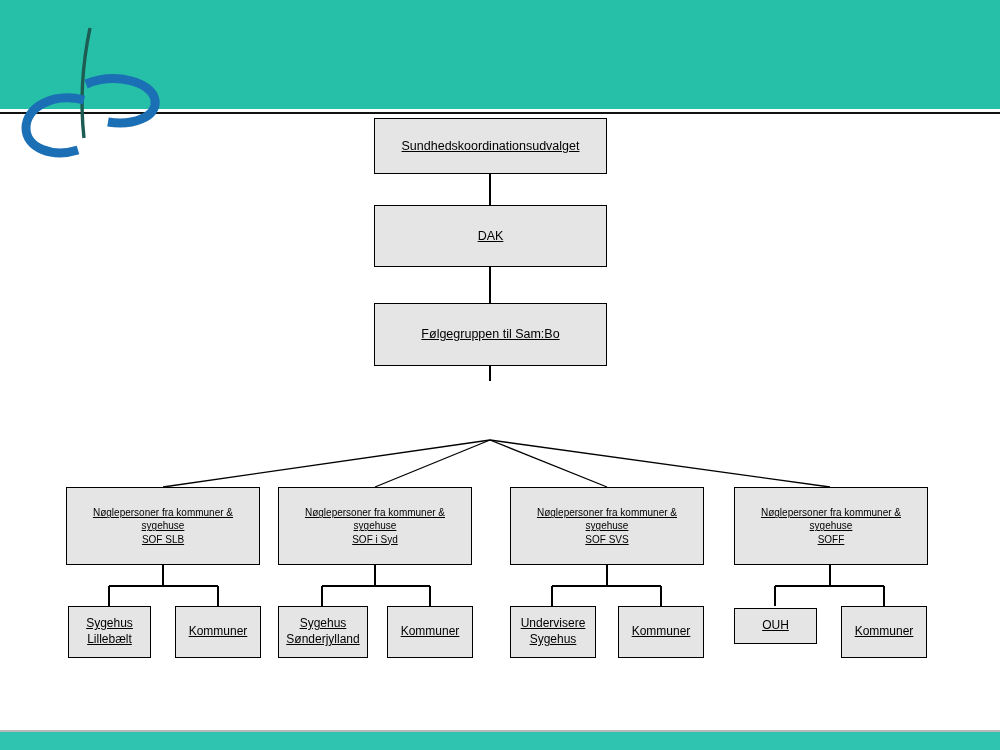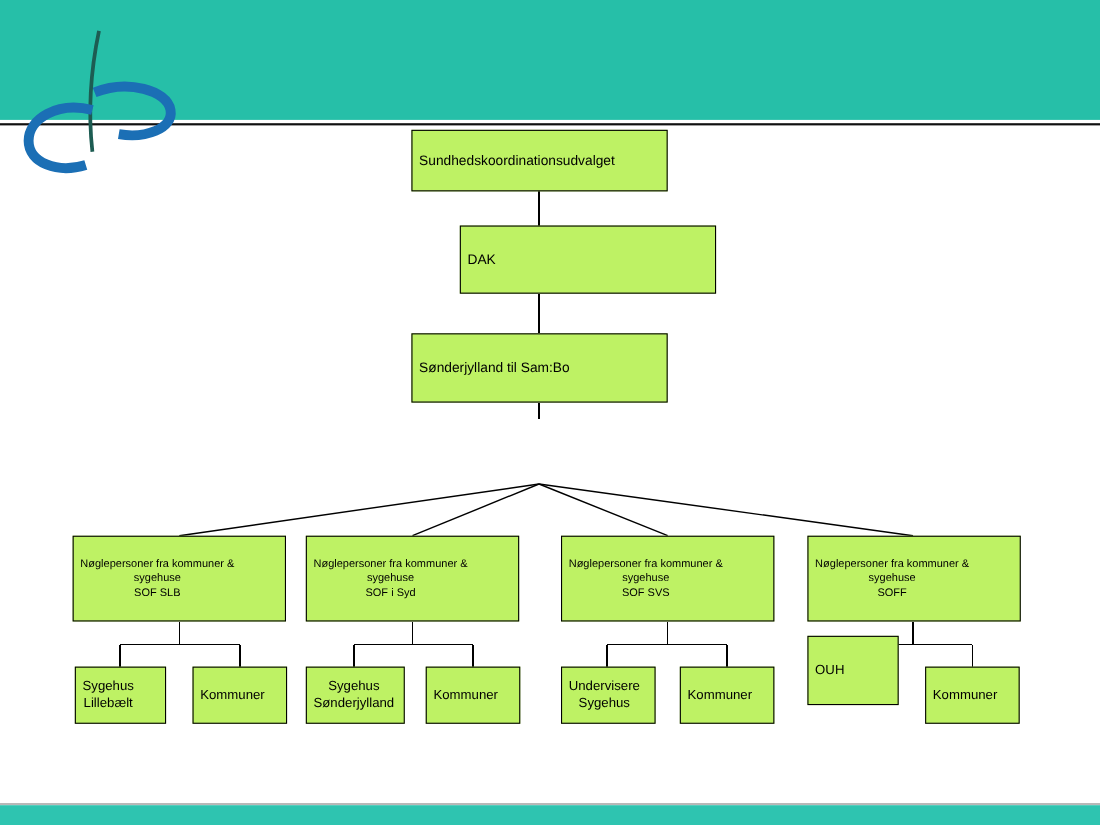--- a/index.html
+++ b/index.html
@@ -66,35 +66,36 @@
     top: 0;
     width: 1000px;
     height: 750px;
     pointer-events: none;
   }
   
   .node {
     position: absolute;
     box-sizing: border-box;
     border: 1.4px solid #000000;
-    background: #bef264;
+    background: #e5e5e5;
     display: flex;
     align-items: center;
-    justify-content: flex-start;
+    justify-content: center;
     text-align: center;
     color: #000000;
     line-height: 1.32;
+    text-decoration: underline;
   }
   .node .node-label {
     display: block;
     white-space: pre-line;
     padding: 0 6px;
   }
   .lvl1 { font-size: 12.5px; }
-  .lvl2 { font-size: 12.5px; margin-left: 44px; }
+  .lvl2 { font-size: 12.5px; }
   .lvl3 { font-size: 12.5px; }
   .lvl4 { font-size: 11.5px; }
   .lvl5 { font-size: 10px; }
   .lvl6 { font-size: 12px; }
 </style>
 </head>
 <body>
 
 <div id="slide">
 
@@ -151,21 +152,21 @@
 
   <div class="node lvl1" style="left:374px; top:118px; width:233px; height:56px;">
     <span class="node-label">Sundhedskoordinationsudvalget</span>
   </div>
 
   <div class="node lvl2" style="left:374px; top:205px; width:233px; height:62px;">
     <span class="node-label">DAK</span>
   </div>
 
   <div class="node lvl3" style="left:374px; top:303px; width:233px; height:63px;">
-    <span class="node-label">Sønderjylland til Sam:Bo</span>
+    <span class="node-label">Følgegruppen til Sam:Bo</span>
   </div>
 
 
   <div class="node lvl5" style="left:66px; top:487px; width:194px; height:78px;">
     <span class="node-label">Nøglepersoner fra kommuner &amp;
 sygehuse
 SOF SLB</span>
   </div>
   <div class="node lvl5" style="left:278px; top:487px; width:194px; height:78px;">
     <span class="node-label">Nøglepersoner fra kommuner &amp;
@@ -197,21 +198,21 @@
   <div class="node lvl6" style="left:387px; top:606px; width:86px; height:52px;">
     <span class="node-label">Kommuner</span>
   </div>
   <div class="node lvl6" style="left:510px; top:606px; width:86px; height:52px;">
     <span class="node-label">Undervisere
 Sygehus</span>
   </div>
   <div class="node lvl6" style="left:618px; top:606px; width:86px; height:52px;">
     <span class="node-label">Kommuner</span>
   </div>
-  <div class="node lvl6" style="left:734px; top:578px; width:83px; height:63px;">
+  <div class="node lvl6" style="left:734px; top:608px; width:83px; height:36px;">
     <span class="node-label">OUH</span>
   </div>
   <div class="node lvl6" style="left:841px; top:606px; width:86px; height:52px;">
     <span class="node-label">Kommuner</span>
   </div>
 
   <div class="band-bottom-rule"></div>
   <div class="band-bottom"></div>
 
 </div>

